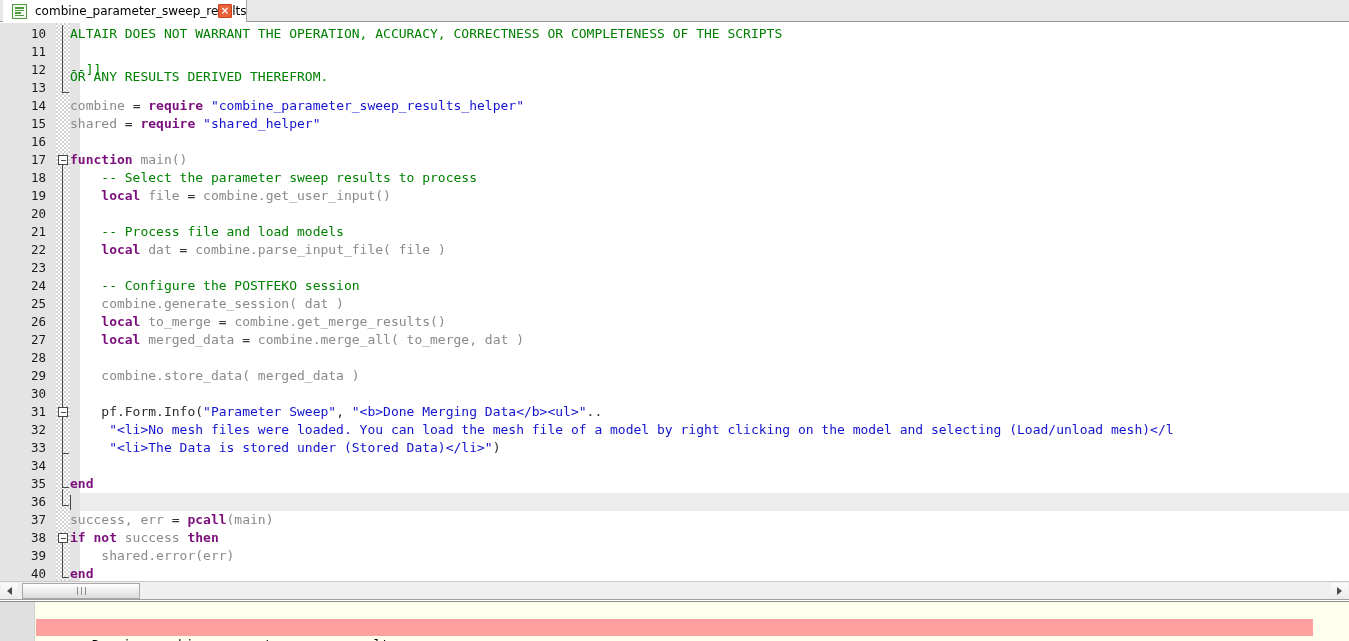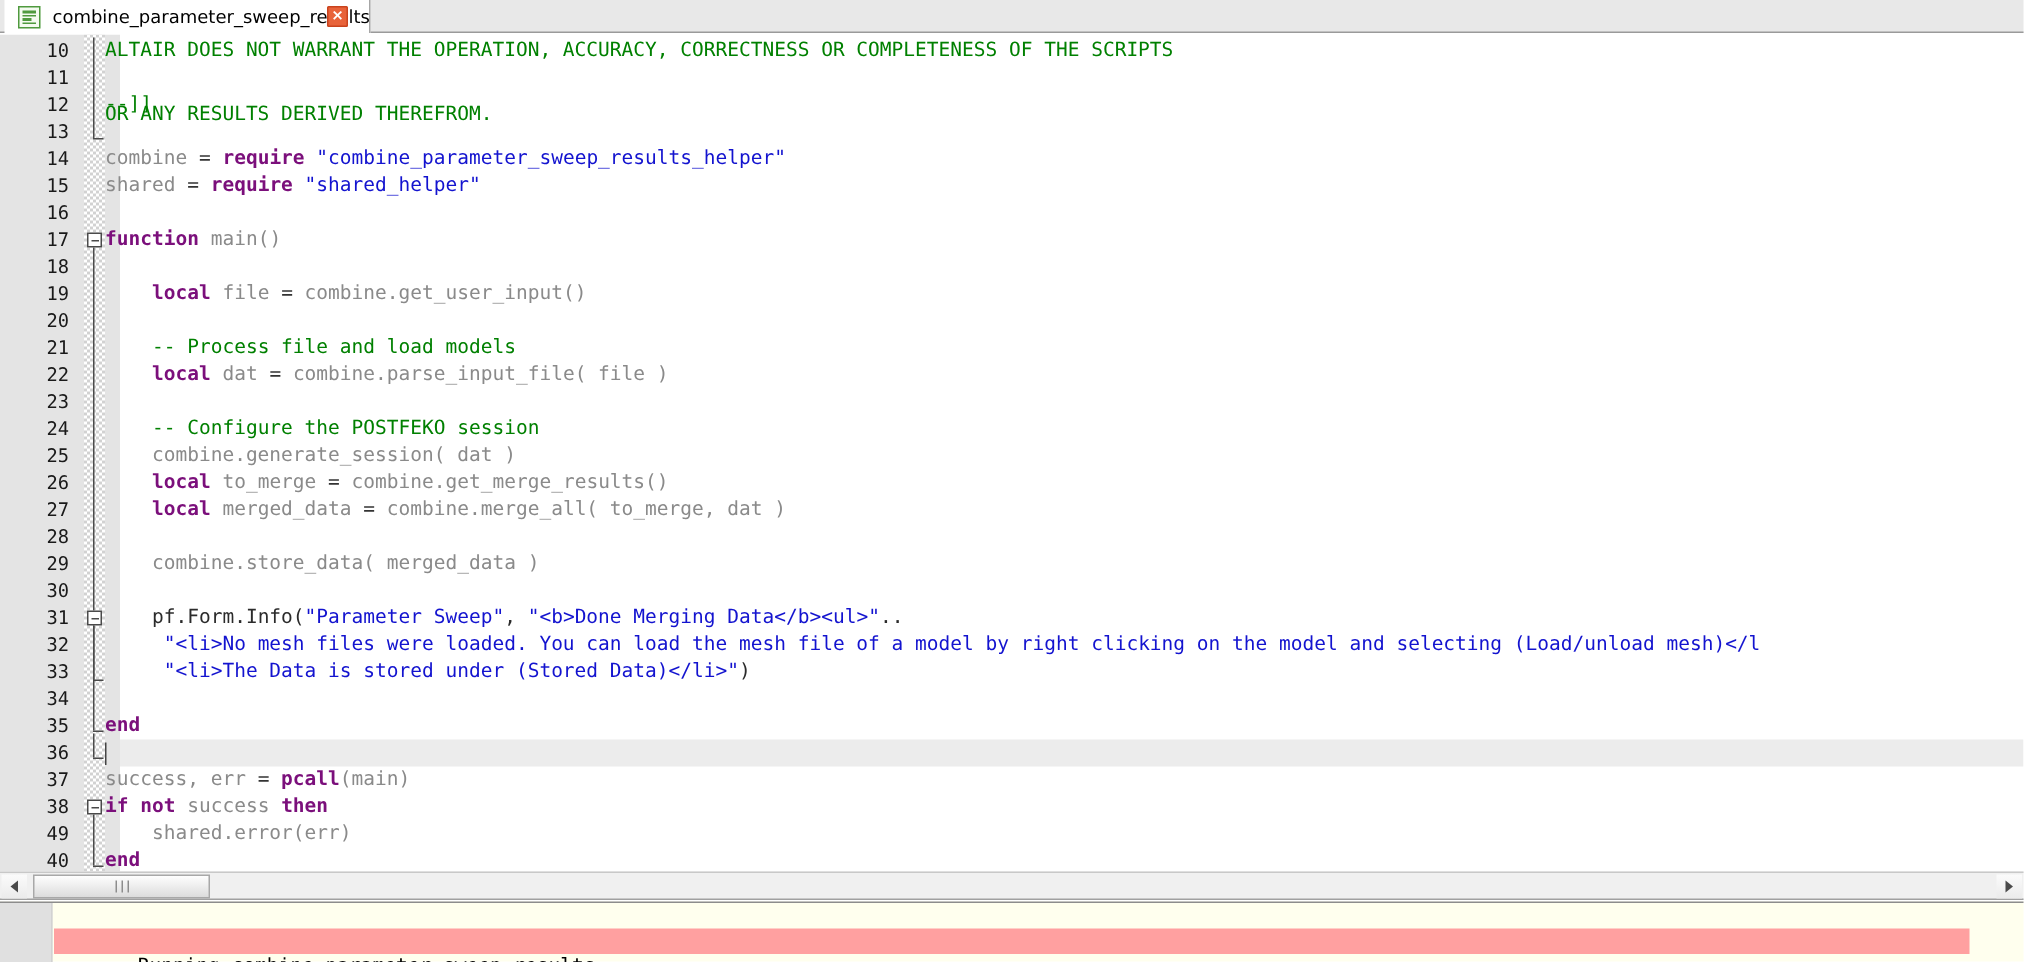--- a/index.html
+++ b/index.html
@@ -225,21 +225,21 @@
       <div class="ln" style="top: 344px;">29</div>
       <div class="ln" style="top: 362px;">30</div>
       <div class="ln" style="top: 380px; padding-left: 14px;">31</div>
       <div class="ln" style="top: 398px;">32</div>
       <div class="ln" style="top: 416px;">33</div>
       <div class="ln" style="top: 434px;">34</div>
       <div class="ln" style="top: 452px;">35</div>
       <div class="ln" style="top: 470px;">36</div>
       <div class="ln" style="top: 488px;">37</div>
       <div class="ln" style="top: 506px;">38</div>
-      <div class="ln" style="top: 524px;">49</div>
+      <div class="ln" style="top: 524px;">39</div>
       <div class="ln" style="top: 542px;">40</div>
     </div>
   <div id="gutter-fold">
       <div class="fvline" style="top: 2px; height: 67px;"></div>
       <div class="fcorner" style="top: 69px;"></div>
       <div class="fbox" style="top: 132px;"></div>
       <div class="fvline" style="top: 142px; height: 322px;"></div>
       <div class="fcorner" style="top: 464px;"></div>
       <div class="fbox" style="top: 384px;"></div>
       <div class="fvline" style="top: 394px; height: 36px;"></div>
@@ -252,21 +252,21 @@
     </div>
   <div id="code-area">
       <div class="cl" style="top: 2px;"><span class="cmt">ALTAIR DOES NOT WARRANT THE OPERATION, ACCURACY, CORRECTNESS OR COMPLETENESS OF THE SCRIPTS</span></div>
       <div class="cl" style="top: 20px; margin-top: 25px;"><span class="cmt">OR ANY RESULTS DERIVED THEREFROM.</span></div>
       <div class="cl" style="top: 38px;"><span class="cmt">--]]</span></div>
       <div class="cl" style="top: 56px;"></div>
       <div class="cl" style="top: 74px;"><span class="plain">combine </span><span class="op">= </span><span class="kw">require </span><span class="str">"combine_parameter_sweep_results_helper"</span></div>
       <div class="cl" style="top: 92px;"><span class="plain">shared </span><span class="op">= </span><span class="kw">require </span><span class="str">"shared_helper"</span></div>
       <div class="cl" style="top: 110px;"></div>
       <div class="cl" style="top: 128px;"><span class="kw">function</span><span class="plain"> main()</span></div>
-      <div class="cl" style="top: 146px;"><span class="plain">    </span></div>
+      <div class="cl" style="top: 146px;"><span class="plain">    </span><span class="cmt">-- Select the parameter sweep results to process</span></div>
       <div class="cl" style="top: 164px;"><span class="plain">    </span><span class="kw">local</span><span class="plain"> file </span><span class="op">= </span><span class="plain">combine.get_user_input()</span></div>
       <div class="cl" style="top: 182px;"></div>
       <div class="cl" style="top: 218px;"><span class="plain">    </span><span class="kw">local</span><span class="plain"> dat </span><span class="op">= </span><span class="plain">combine.parse_input_file( file )</span></div>
       <div class="cl" style="top: 200px;"><span class="plain">    </span><span class="cmt">-- Process file and load models</span></div>
       <div class="cl" style="top: 236px;"></div>
       <div class="cl" style="top: 254px;"><span class="plain">    </span><span class="cmt">-- Configure the POSTFEKO session</span></div>
       <div class="cl" style="top: 272px;"><span class="plain">    combine.generate_session( dat )</span></div>
       <div class="cl" style="top: 290px;"><span class="plain">    </span><span class="kw">local</span><span class="plain"> to_merge </span><span class="op">= </span><span class="plain">combine.get_merge_results()</span></div>
       <div class="cl" style="top: 308px;"><span class="plain">    </span><span class="kw">local</span><span class="plain"> merged_data </span><span class="op">= </span><span class="plain">combine.merge_all( to_merge, dat )</span></div>
       <div class="cl" style="top: 326px;"></div>

